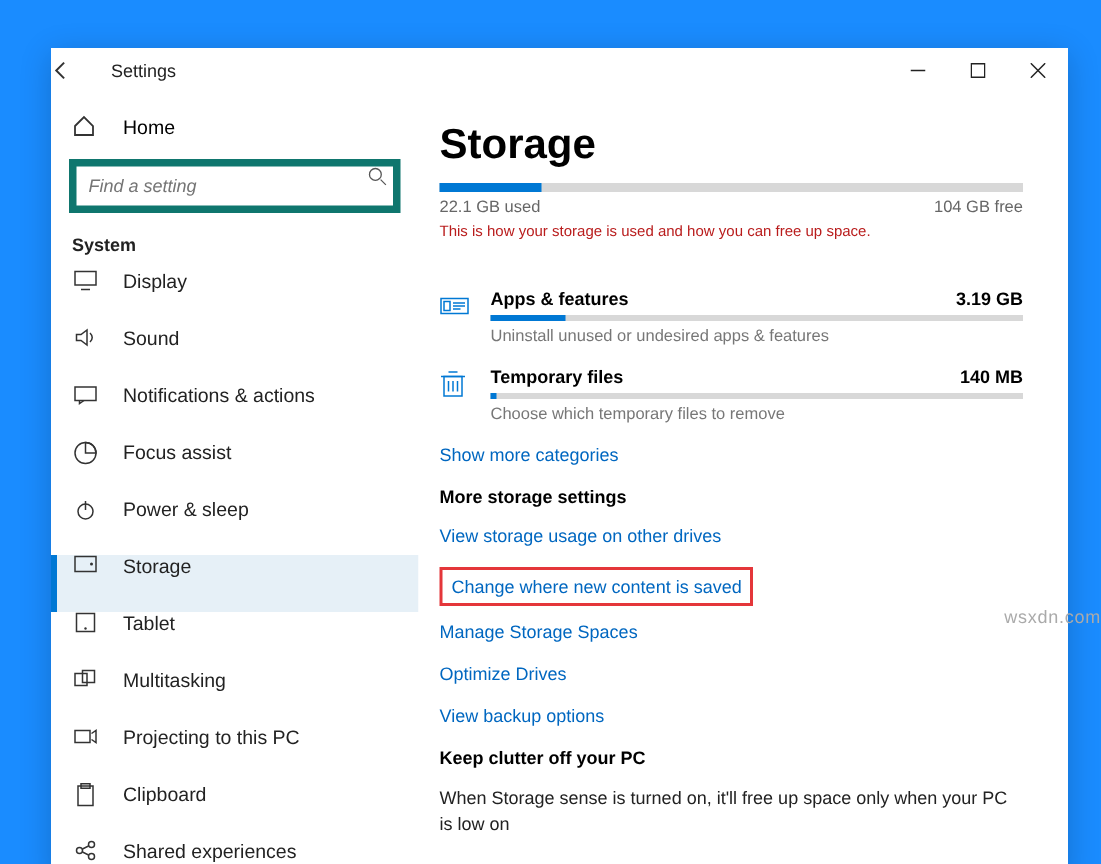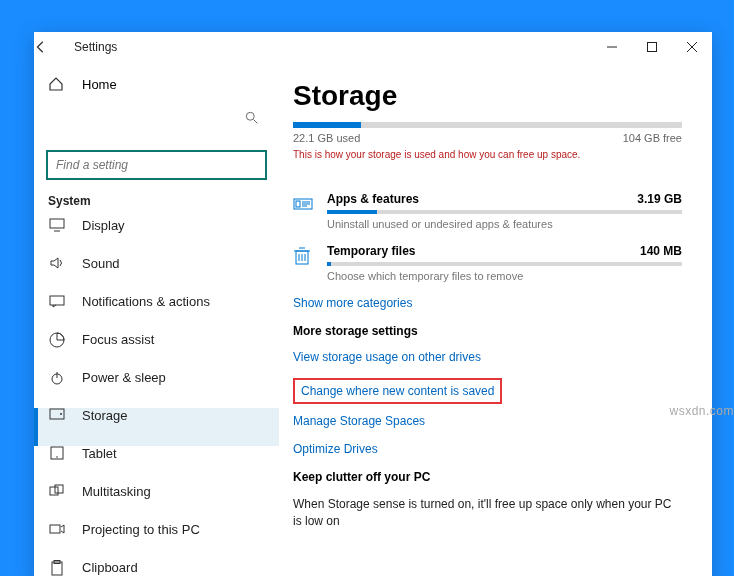--- a/index.html
+++ b/index.html
@@ -8,21 +8,21 @@
 .titlebar { height:30px; display:flex; align-items:center; }
 .back { width:40px; text-align:center; font-size:14px; color:#333; }
 .app-title { font-size:12px; color:#222; }
 .winbtns { margin-left:auto; display:flex; }
 .winbtn { width:40px; height:30px; display:flex; align-items:center; justify-content:center; font-size:11px; color:#222; }
 .body { flex:1; display:flex; overflow:hidden; }
 .sidebar { width:245px; padding:6px 0 0 0; overflow:hidden; }
 .home { display:flex; align-items:center; padding:8px 14px; font-size:13px; }
 .home .ic { width:18px; margin-right:16px; display:inline-flex; }
 .searchwrap { margin:6px 12px 14px 12px; position:relative; }
-.search { width:100%; padding:6px 8px; font-size:12px; border:2px solid #0f766e; background:#fff; font-style:italic; color:#4d7c0f;margin-top:44px; }
+.search { width:100%; padding:6px 8px; font-size:12px; border:5px solid #0f766e; background:#fff; font-style:italic; color:#4d7c0f; }
 .search-ic { position:absolute; right:8px; top:5px; }
 .section { font-size:12px; font-weight:600; padding:0 14px 10px; color:#222; }
 .navitem { display:flex; align-items:flex-start; height:38px; padding:0 14px; font-size:13px; color:#222; position:relative; }
 .navitem .ic { width:18px; margin-right:16px; display:inline-flex; justify-content:center; }
 .navitem.active { background:#e6f0f7; }
 .navitem.active::before { content:""; position:absolute; left:0; top:0; bottom:0; width:4px; background:#0078d4; }
 .main { flex:1; padding:18px 30px 0 14px; overflow-y:auto; overflow-x:hidden; }
 h1 { font-size:28px; font-weight:600; margin-bottom:10px; }
 .bar { height:6px; background:#d8d8d8; position:relative; margin-bottom:4px; }
 .bar .fill { position:absolute; left:0; top:0; bottom:0; background:#0078d4; }
@@ -255,19 +255,20 @@
 
       <div class="link">Show more categories</div>
 
       <h2>More storage settings</h2>
       <div class="link">View storage usage on other drives</div>
       <div class="boxed">
         <div class="link" style="margin-bottom:0">Change where new content is saved</div>
       </div>
       <div class="link">Manage Storage Spaces</div>
       <div class="link">Optimize Drives</div>
+      <div class="link">View backup options</div>
 
       <h2>Keep clutter off your PC</h2>
       <div class="para">When Storage sense is turned on, it'll free up space only when your PC is low on</div>
     </div>
   </div>
 </div>
 <div class="wm">wsxdn.com</div>
 
 </body></html>

